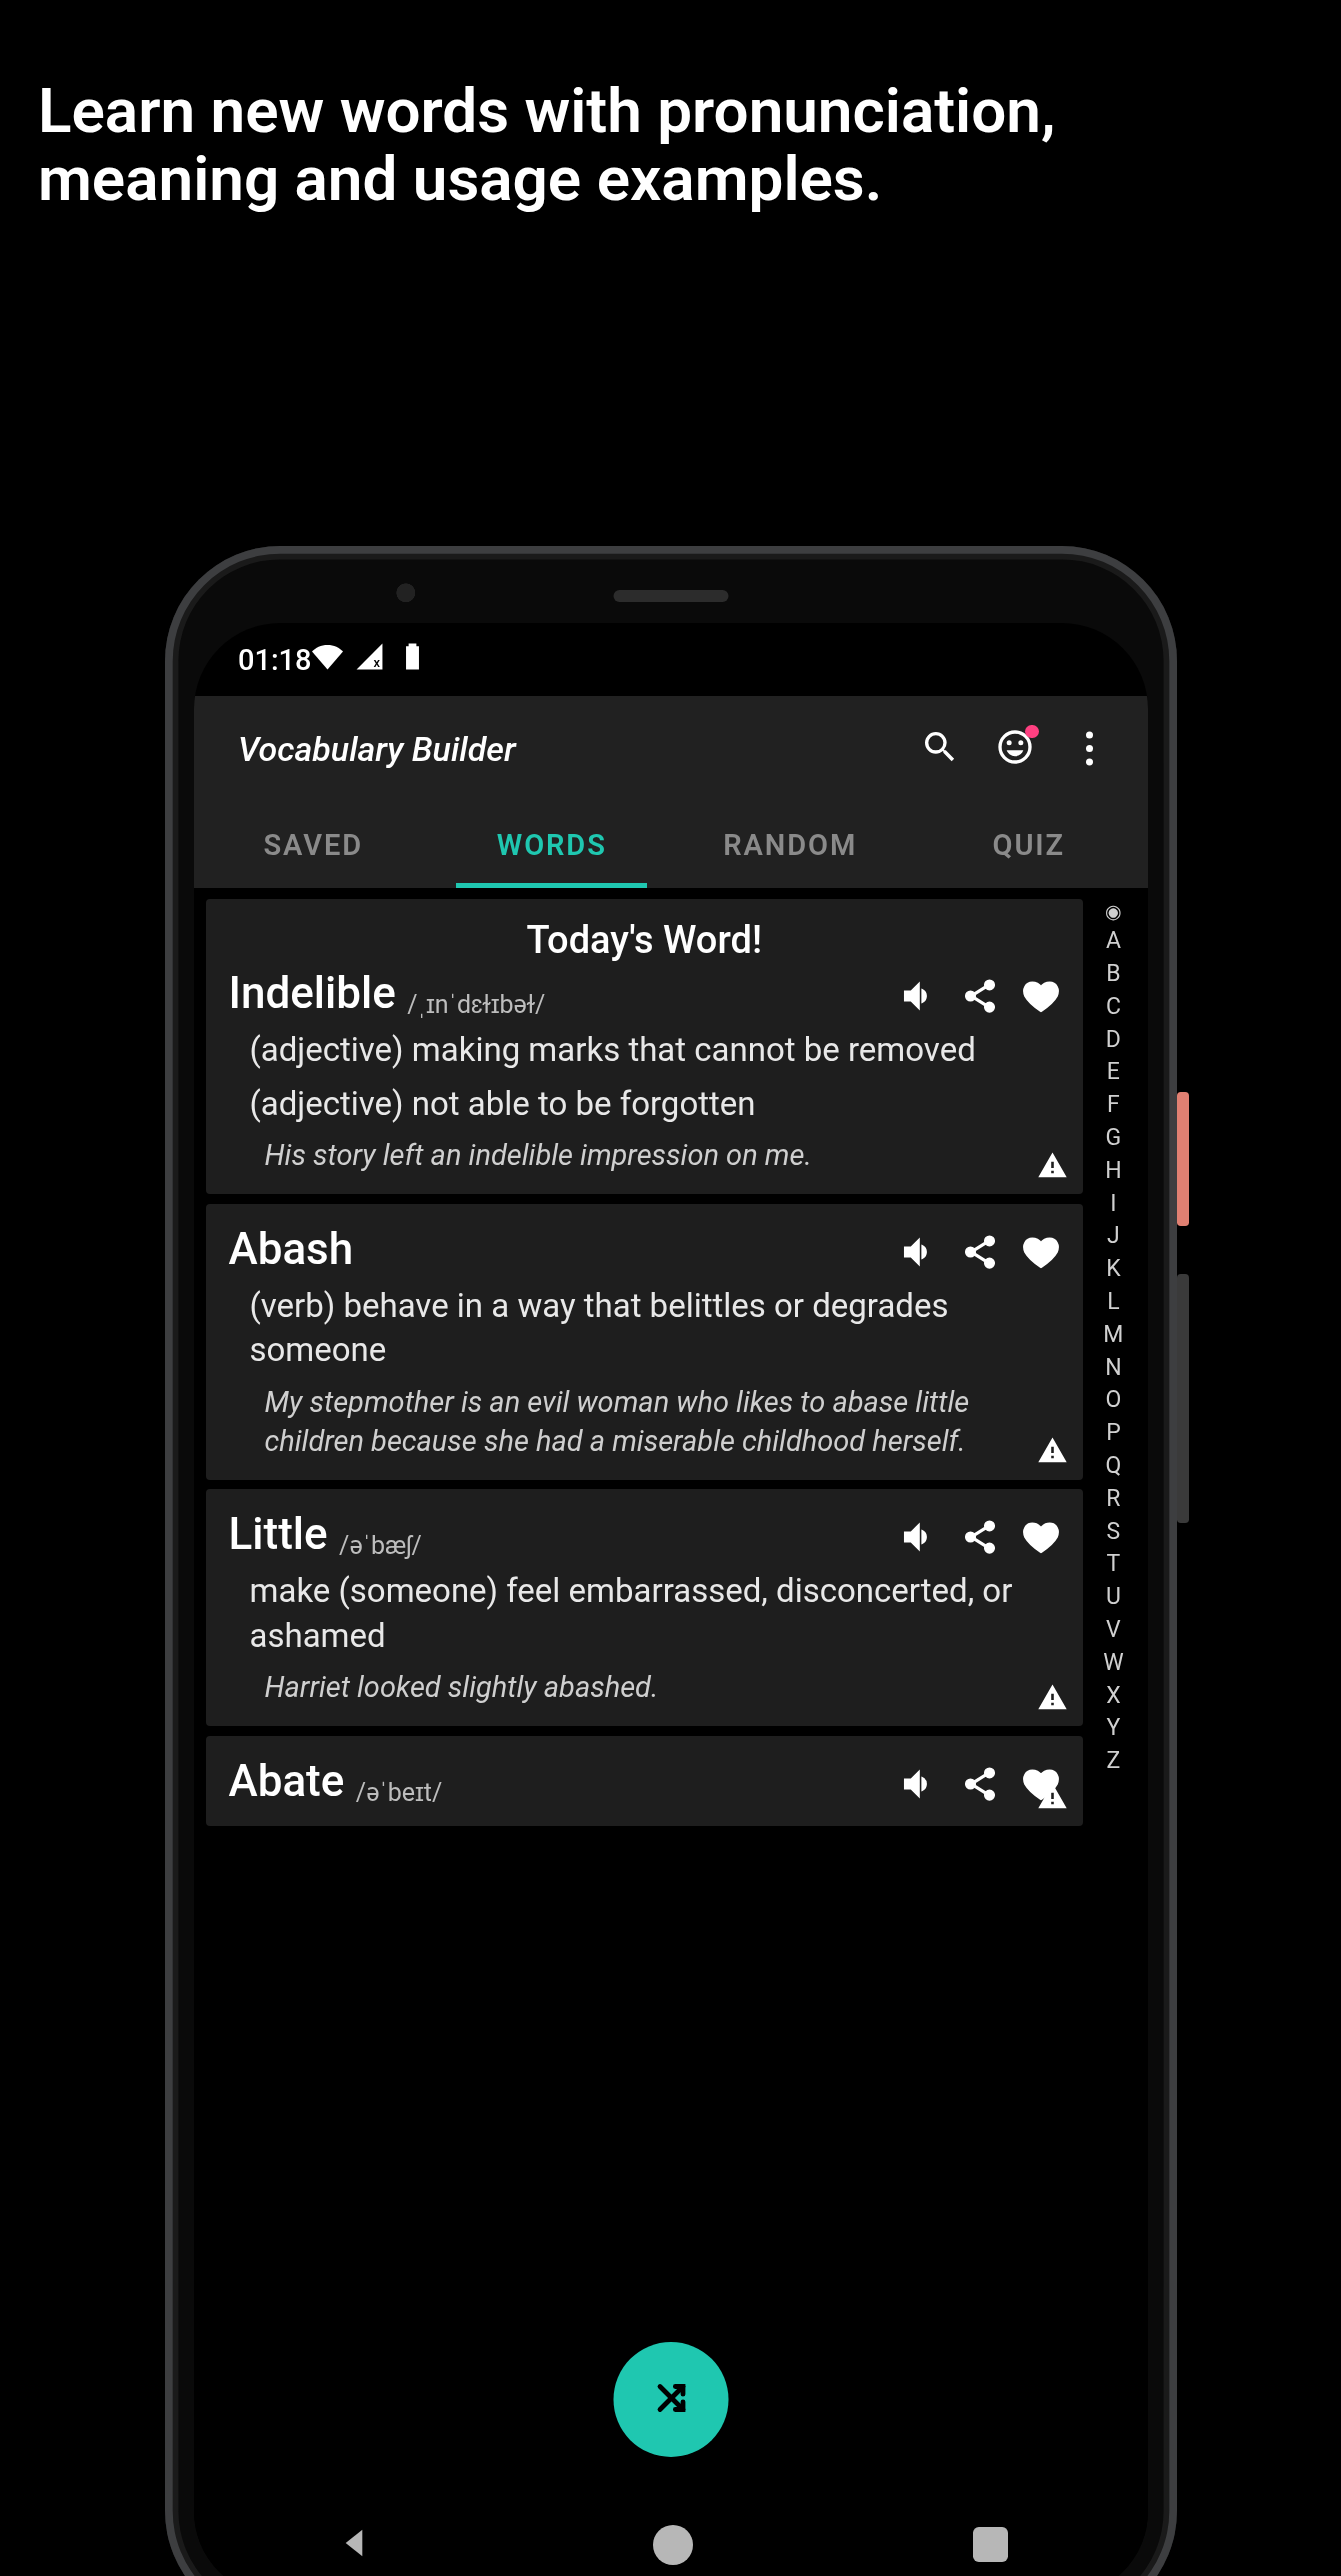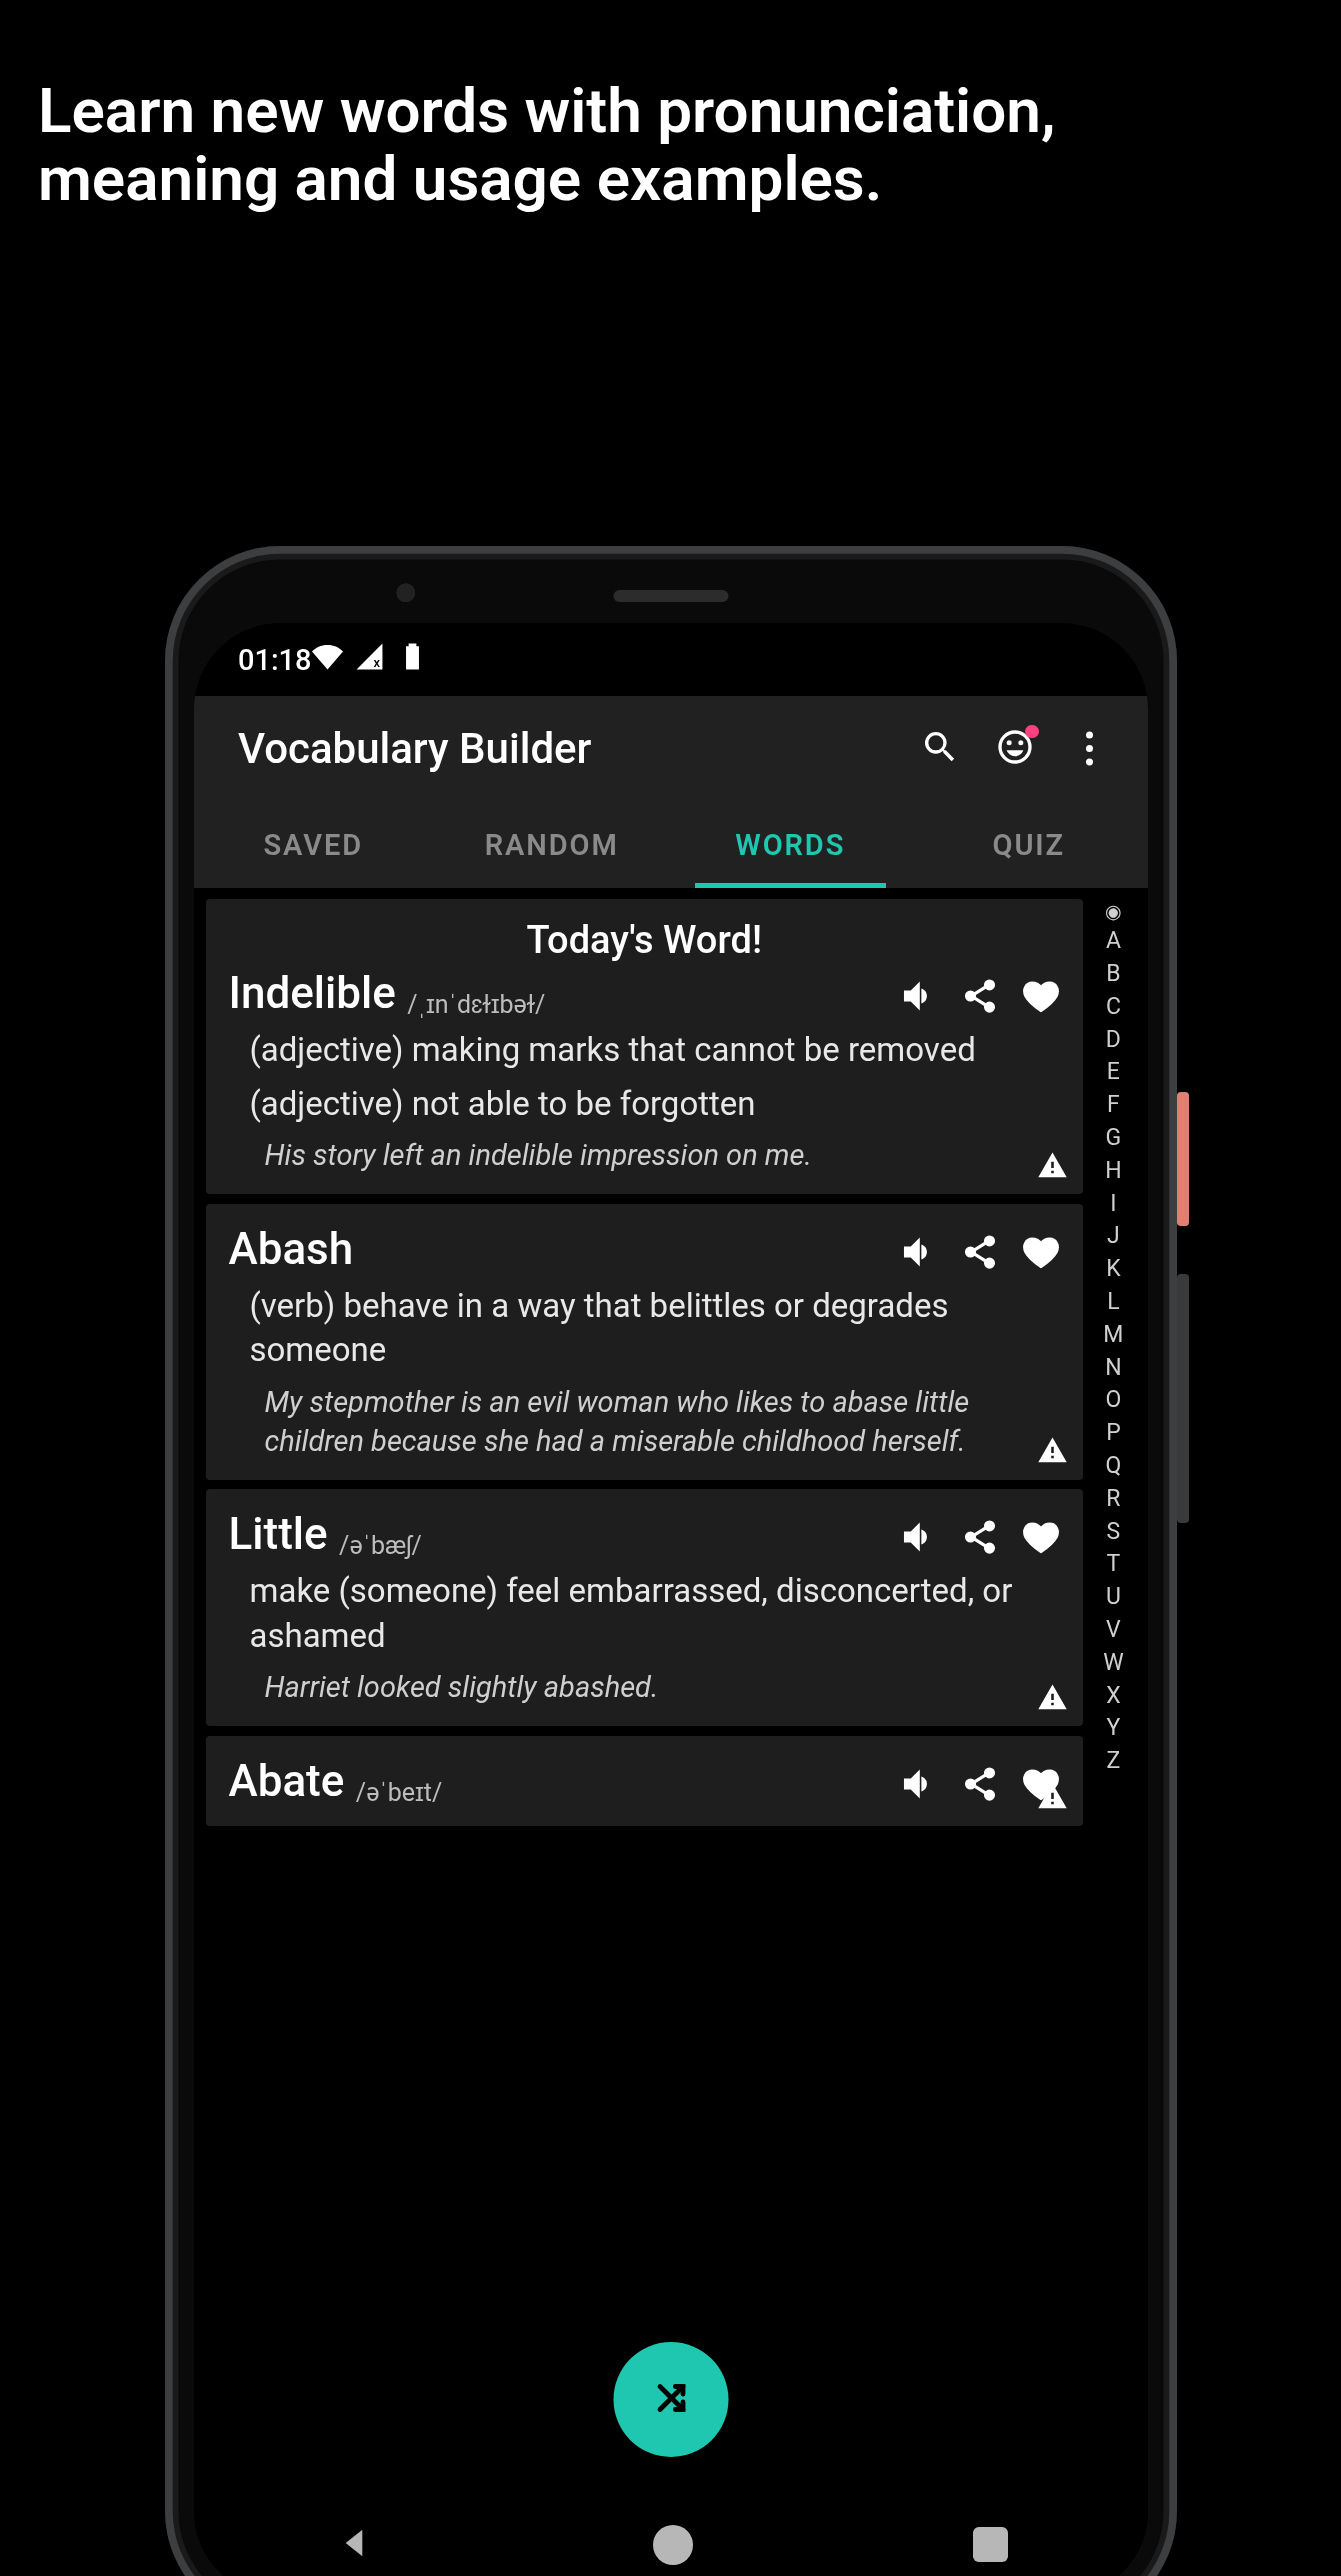--- a/index.html
+++ b/index.html
@@ -105,22 +105,23 @@
     background: var(--appbar-bg);
     height: 105px;
     display: flex;
     align-items: center;
     padding: 0 25px 0 44px;
     gap: 7.7px;
   }
   .appbar-title {
     flex: 1;
     color: var(--text-primary);
-    font-size: 42px;
+    font-size: 34px;
     font-weight: 500;
+    font-style: italic;
   }
   .appbar-icon {
     width: 67px; height: 67px;
     display:flex; align-items:center; justify-content:center;
     position: relative;
   }
   .appbar-icon svg { width: 40px; height: 40px; fill:#fff; }
   .notif-dot {
     position:absolute; top:9.6px; right:9.6px;
     width: 13.4px; height:13.4px; border-radius:50%;
@@ -318,22 +319,22 @@
         </span>
         <span class="notif-dot"></span>
       </div>
       <div class="appbar-icon">
         <span class="kebab"></span>
       </div>
     </div>
 
     <div class="tabs" id="tabs">
         <div class="tab">SAVED</div>
+        <div class="tab active">WORDS</div>
         <div class="tab">RANDOM</div>
-        <div class="tab active">WORDS</div>
         <div class="tab">QUIZ</div>
       </div>
 
     <div class="content">
       <div class="list" id="word-list">
           <div class="card">
             <div class="today">Today's Word!</div>
             <div class="word-row">
     <span class="word">Indelible</span>
               <span class="pron">/ˌɪnˈdɛɫɪbəɫ/</span>

